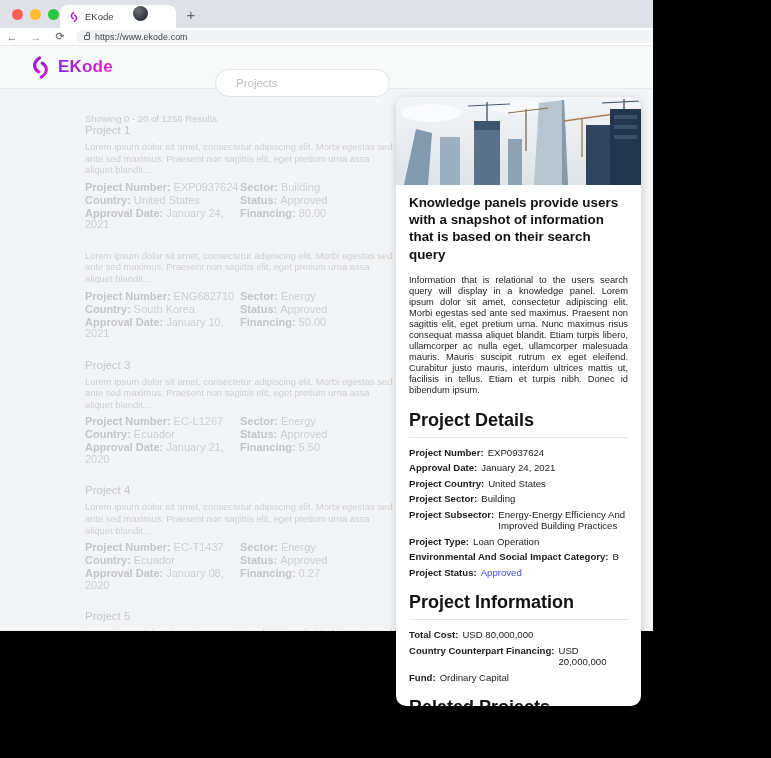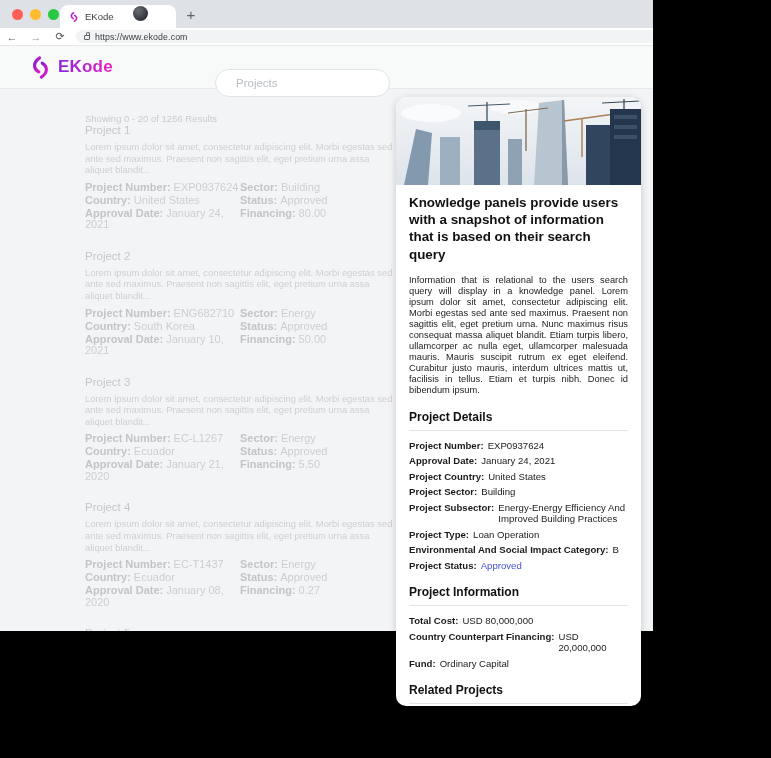--- a/index.html
+++ b/index.html
@@ -68,21 +68,21 @@
   .r-val{color:#a6a8ab;margin-left:3px;}
   
   .blackband{position:absolute;top:631px;left:0;width:771px;height:127px;background:#000;z-index:5;}
   
   .panel{position:absolute;left:396px;top:97px;width:245px;height:609px;background:#fff;
     border-radius:10px;box-shadow:0 2px 8px rgba(0,0,0,.18);z-index:10;overflow:hidden;}
   .hero{width:245px;height:88px;display:block;}
   .panel-body{padding:0 13px 12px;}
   .panel-title{font-size:13.4px;font-weight:bold;color:#111;line-height:17.2px;margin:9px 0 0;}
   .panel-desc{font-size:9.3px;line-height:11px;color:#222;margin-top:12px;text-align:justify;}
-  .sec-head{font-size:12px;font-weight:bold;color:#111;margin:0;}
+  .sec-head{font-size:18px;font-weight:bold;color:#111;margin:0;}
   .sec-rule{border:none;border-top:1px solid #e4e4e4;margin:6px 0 9px;}
   .sec-details{margin-top:14px;}
   .detail-row{display:flex;font-size:9.6px;line-height:11.5px;margin-bottom:4px;color:#1b1b1b;}
   .detail-row b{white-space:nowrap;font-weight:bold;}
   .detail-row .dv{margin-left:4px;flex:1;}
   .status-link .dv{color:#434fe0;}
 </style>
 </head>
 <body>
 
@@ -168,21 +168,20 @@
           <div><span class="r-label">Project Number:</span><span class="r-val">EXP0937624</span></div>
           <div><span class="r-label">Sector:</span><span class="r-val">Building</span></div>
           <div><span class="r-label">Country:</span><span class="r-val">United States</span></div>
           <div><span class="r-label">Status:</span><span class="r-val">Approved</span></div>
           <div><span class="r-label">Approval Date:</span><span class="r-val">January 24, 2021</span></div>
           <div><span class="r-label">Financing:</span><span class="r-val">80.00</span></div>
         </div>
       </div>
 
       <div class="result-item">
-        <div class="r-title">Project 2</div>
         <div class="r-desc">Lorem ipsum dolor sit amet, consectetur adipiscing elit. Morbi egestas sed ante sed maximus. Praesent non sagittis elit, eget pretium urna assa aliquet blandit...</div>
         <div class="r-grid">
           <div><span class="r-label">Project Number:</span><span class="r-val">ENG682710</span></div>
           <div><span class="r-label">Sector:</span><span class="r-val">Energy</span></div>
           <div><span class="r-label">Country:</span><span class="r-val">South Korea</span></div>
           <div><span class="r-label">Status:</span><span class="r-val">Approved</span></div>
           <div><span class="r-label">Approval Date:</span><span class="r-val">January 10, 2021</span></div>
           <div><span class="r-label">Financing:</span><span class="r-val">50.00</span></div>
         </div>
       </div>

